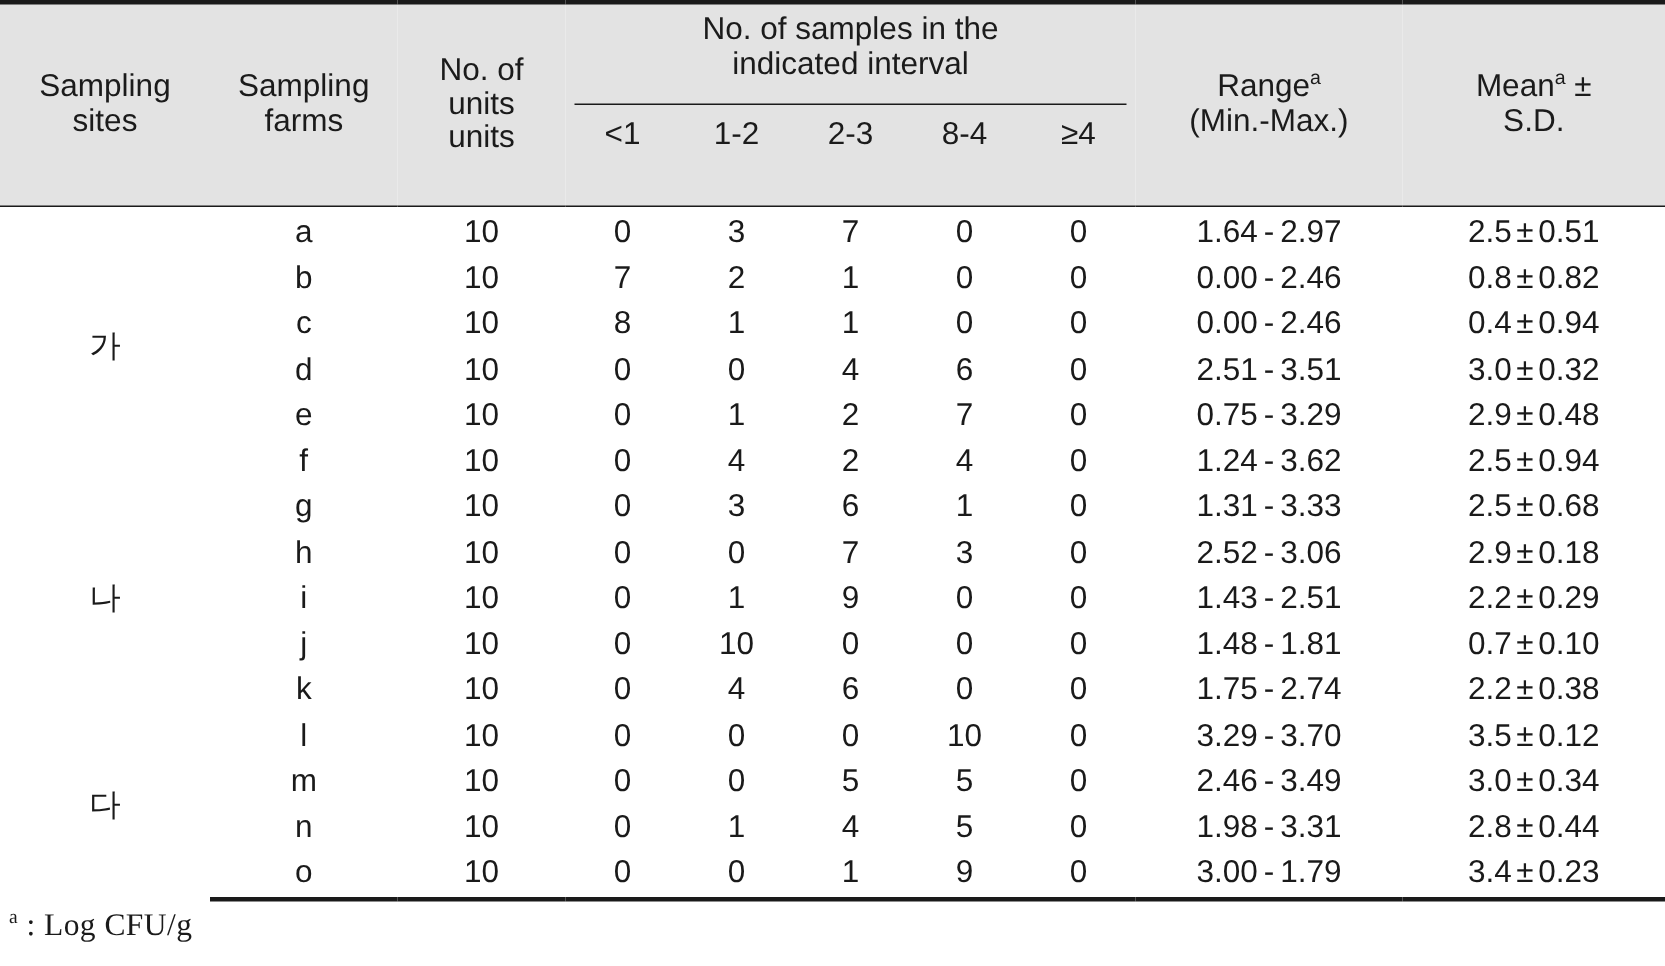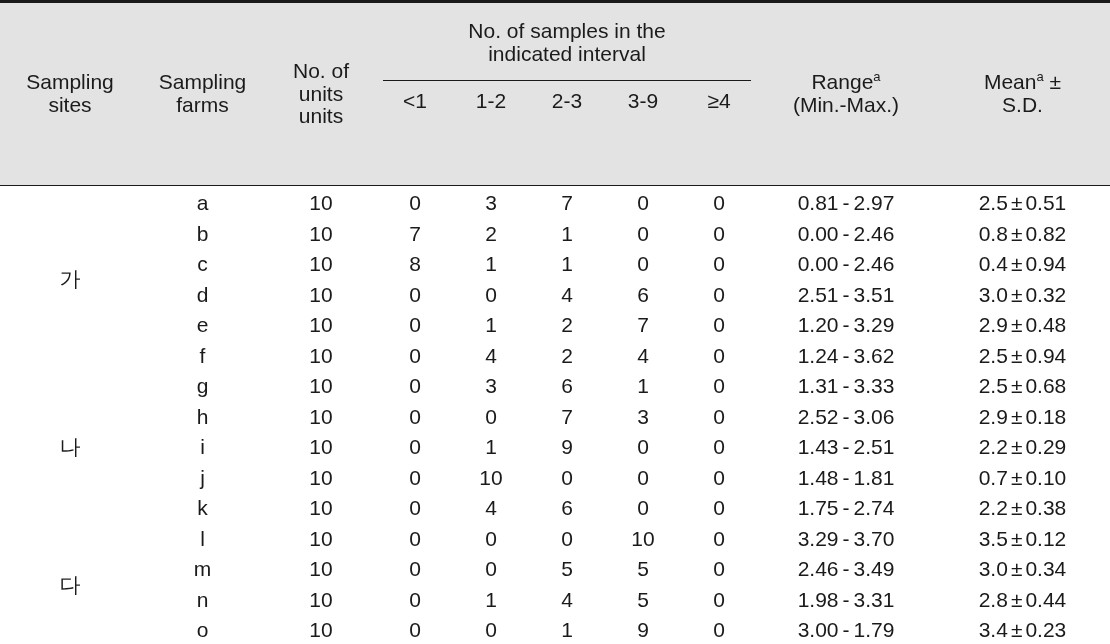--- a/index.html
+++ b/index.html
@@ -44,22 +44,21 @@
   }
   thead tr.header-row > th.top-line {
     border-top: 3px solid #1a1a1a;
   }
   thead tr.header-row > th.bottom-line {
     border-bottom: 1.5px solid #1a1a1a;
   }
 
   .grouphead {
     position: relative;
-    height: 171px;
-    margin-top: 11px;
+    height: 134px;
   }
   .group-title {
     position: absolute;
     left: 0;
     right: 0;
     top: 6px;
     text-align: center;
     font-size: 21px;
     line-height: 1.1;
   }
@@ -173,21 +172,21 @@
           <div class="grouphead">
             <div class="group-title">
               <span class="hdr-stack">No. of samples in the</span>
               <span class="hdr-stack">indicated interval</span>
             </div>
             <div class="group-rule"></div>
             <div class="group-sub">
               <span>&lt;1</span>
               <span>1-2</span>
               <span>2-3</span>
-              <span>3-9</span>
+              <span>8-4</span>
               <span>≥4</span>
             </div>
           </div>
         </th>
 
         <th class="top-line bottom-line">
           <span class="hdr-stack"><span>Range</span><sup class="foot-mark">a</sup></span>
           <span class="hdr-stack">(Min.-Max.)</span>
         </th>
 
@@ -206,21 +205,21 @@
         <td>10</td>
         <td>
           <div class="group-sub" style="position:static;display:flex;">
             <span>0</span>
             <span>3</span>
             <span>7</span>
             <span>0</span>
             <span>0</span>
           </div>
         </td>
-        <td class="range-val"><span>0.81</span><span class="sep">-</span><span>2.97</span></td>
+        <td class="range-val"><span>1.64</span><span class="sep">-</span><span>2.97</span></td>
         <td class="mean-val"><span>2.5</span><span class="pm">±</span><span>0.51</span></td>
       </tr>
 
       <tr class="data-row">
         <td>b</td>
         <td>10</td>
         <td>
           <div class="group-sub" style="position:static;display:flex;">
             <span>7</span>
             <span>2</span>
@@ -270,21 +269,21 @@
         <td>10</td>
         <td>
           <div class="group-sub" style="position:static;display:flex;">
             <span>0</span>
             <span>1</span>
             <span>2</span>
             <span>7</span>
             <span>0</span>
           </div>
         </td>
-        <td class="range-val"><span>1.20</span><span class="sep">-</span><span>3.29</span></td>
+        <td class="range-val"><span>0.75</span><span class="sep">-</span><span>3.29</span></td>
         <td class="mean-val"><span>2.9</span><span class="pm">±</span><span>0.48</span></td>
       </tr>
 
       <tr class="data-row">
         <td>f</td>
         <td>10</td>
         <td>
           <div class="group-sub" style="position:static;display:flex;">
             <span>0</span>
             <span>4</span>

